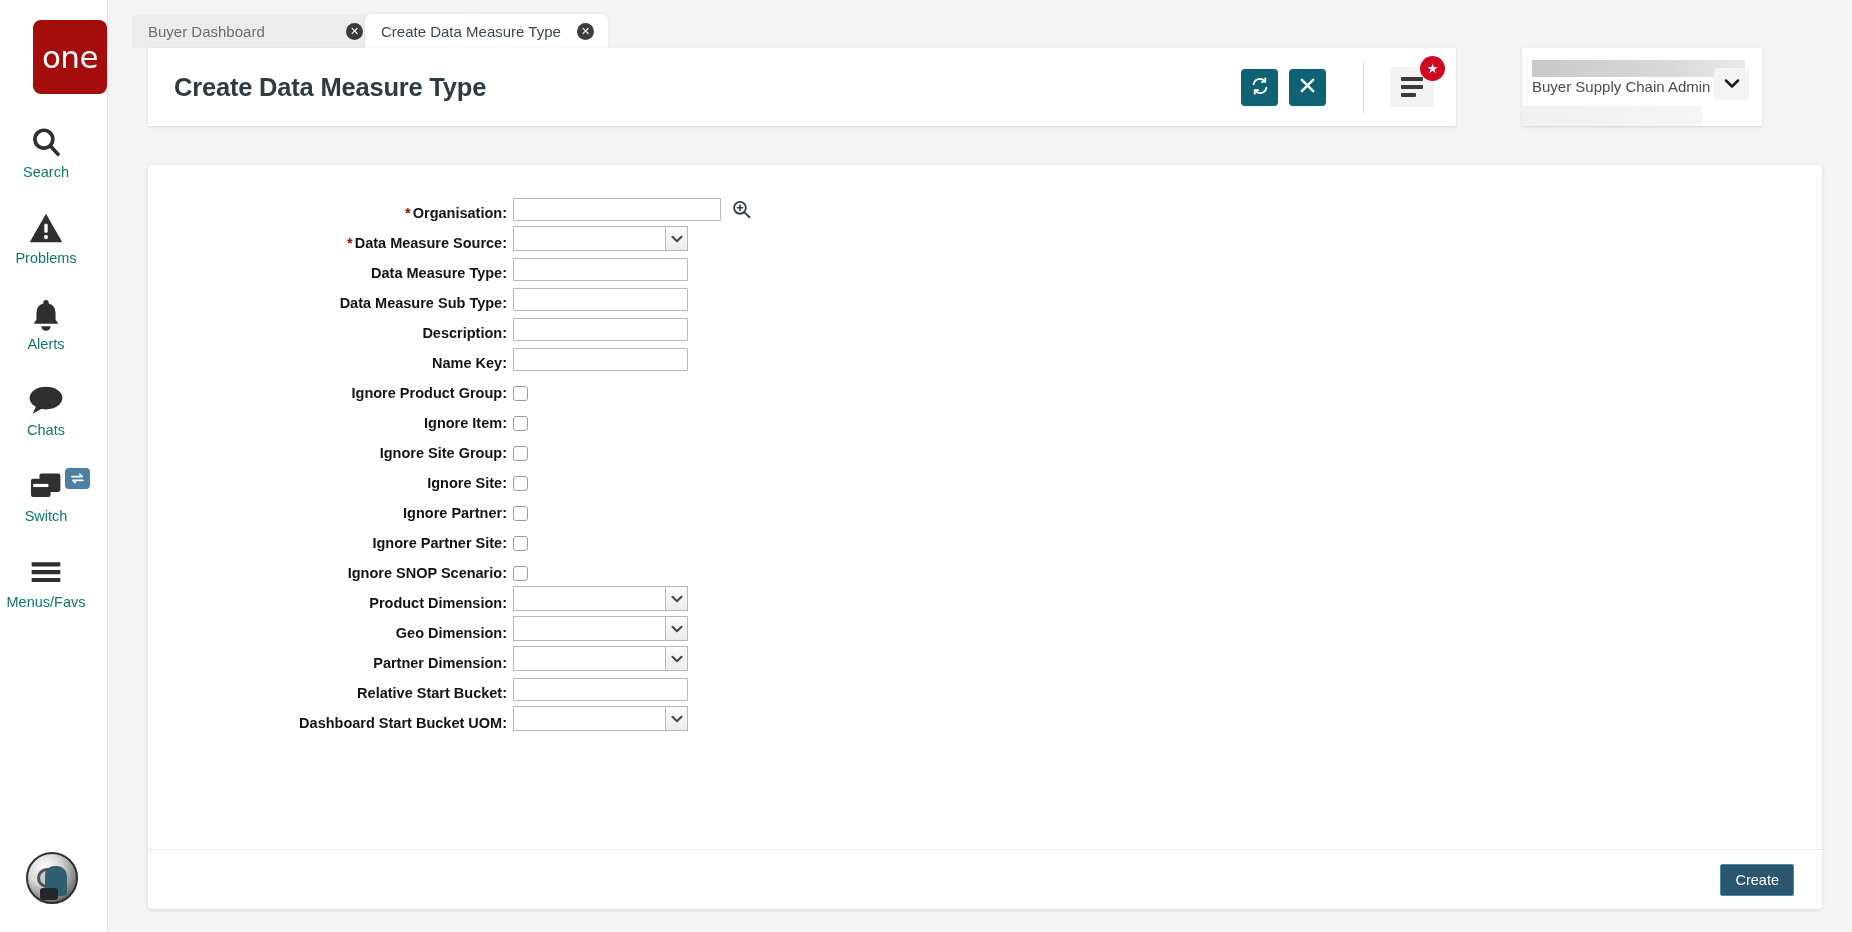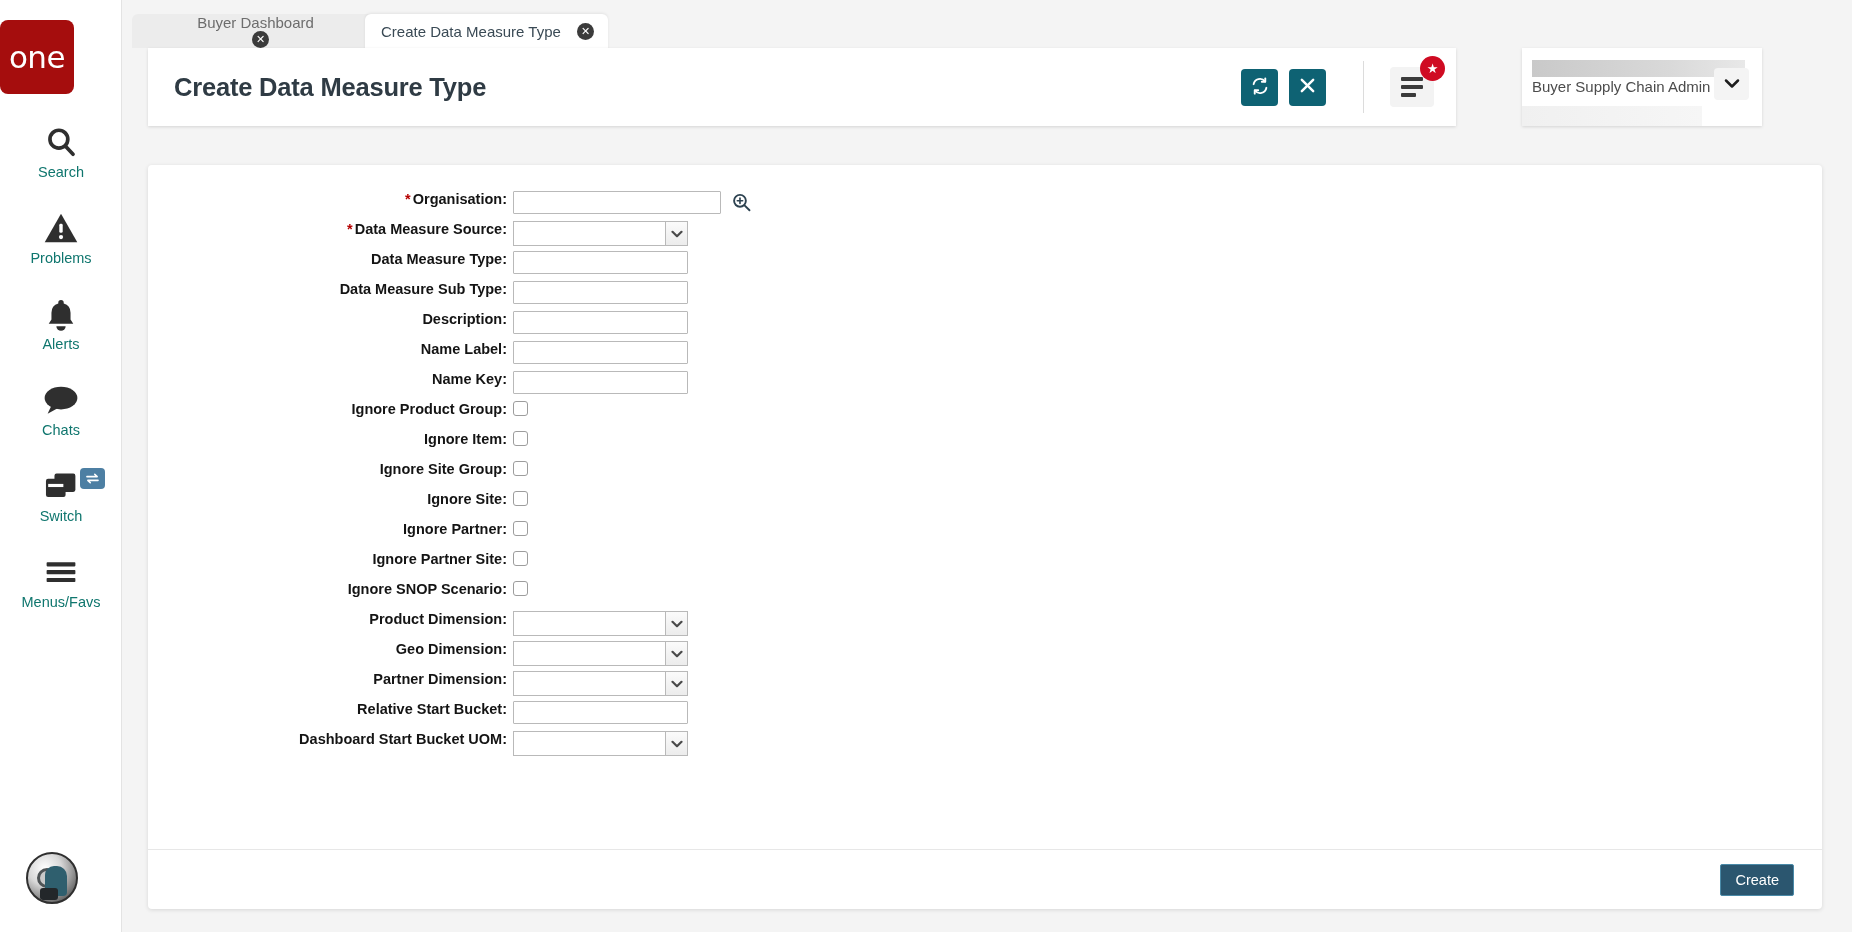--- a/index.html
+++ b/index.html
@@ -13,24 +13,24 @@
   }
   #app {
     position: relative;
     width: 1852px; height: 932px;
     background: #f4f4f4;
   }
 
   
   #rail {
     position: absolute; left: 0; top: 0;
-    width: 122px; height: 932px;
+    width: 108px; height: 932px;
     background: #ffffff;
     border-right: 1px solid #e3e3e3;
-    display: flex; flex-direction: column; align-items: flex-start;
+    display: flex; flex-direction: column; align-items: flex-end;
   }
   #logo {
     margin-top: 20px;
     width: 74px; height: 74px;
     background: #a50d0d;
     border-radius: 8px;
     display: flex; align-items: center; justify-content: center;
   }
   #logo .logotext {
     color: #fff;
@@ -111,21 +111,20 @@
     display: flex; align-items: center;
     padding: 0 14px 0 16px;
     font-size: 15px;
     cursor: pointer;
     white-space: nowrap;
   }
   .tab.inactive {
     left: 10px; width: 245px;
     background: #ececec;
     color: #6d6d6d;
-    flex-direction: column;
   }
   .tab.active {
     left: 243px; width: 243px;
     background: #ffffff;
     color: #3a4a55;
     border-bottom: 3px solid #0e6575;
     height: 37px;
     box-shadow: 0 -1px 3px rgba(0,0,0,0.07);
   }
   .tab .tlabel { flex: 1 1 auto; overflow: hidden; text-overflow: ellipsis; }
@@ -240,21 +239,21 @@
     background: #ffffff;
     border-radius: 4px;
     box-shadow: 0 1px 4px rgba(0,0,0,0.12);
   }
   #formarea {
     position: absolute; left: 0; top: 0;
     width: 100%; height: 684px;
     padding-top: 26px;
   }
   .frow {
-    display: flex; align-items: flex-start;
+    display: flex; align-items: flex-end;
     height: 30px;
     margin-bottom: 0px;
   }
   .flabel {
     width: 365px;
     text-align: right;
     padding-right: 6px;
     font-size: 14.5px;
     font-weight: bold;
     color: #141414;
@@ -515,26 +514,20 @@
             <input type="text" class="tinput" value="" style="">
           </div>
         </div>
         <div class="frow">
           <div class="flabel"><span>Description</span><span>:</span></div>
           <div class="fctl">
             <input type="text" class="tinput" value="" style="">
           </div>
         </div>
         <div class="frow">
-          <div class="flabel"><span>Name Label</span><span>:</span></div>
-          <div class="fctl">
-            <input type="text" class="tinput" value="" style="">
-          </div>
-        </div>
-        <div class="frow">
           <div class="flabel"><span>Name Key</span><span>:</span></div>
           <div class="fctl">
             <input type="text" class="tinput" value="" style="">
           </div>
         </div>
         <div class="frow">
           <div class="flabel"><span>Ignore Product Group</span><span>:</span></div>
           <div class="fctl">
             <div class="cbox"></div>
           </div>

